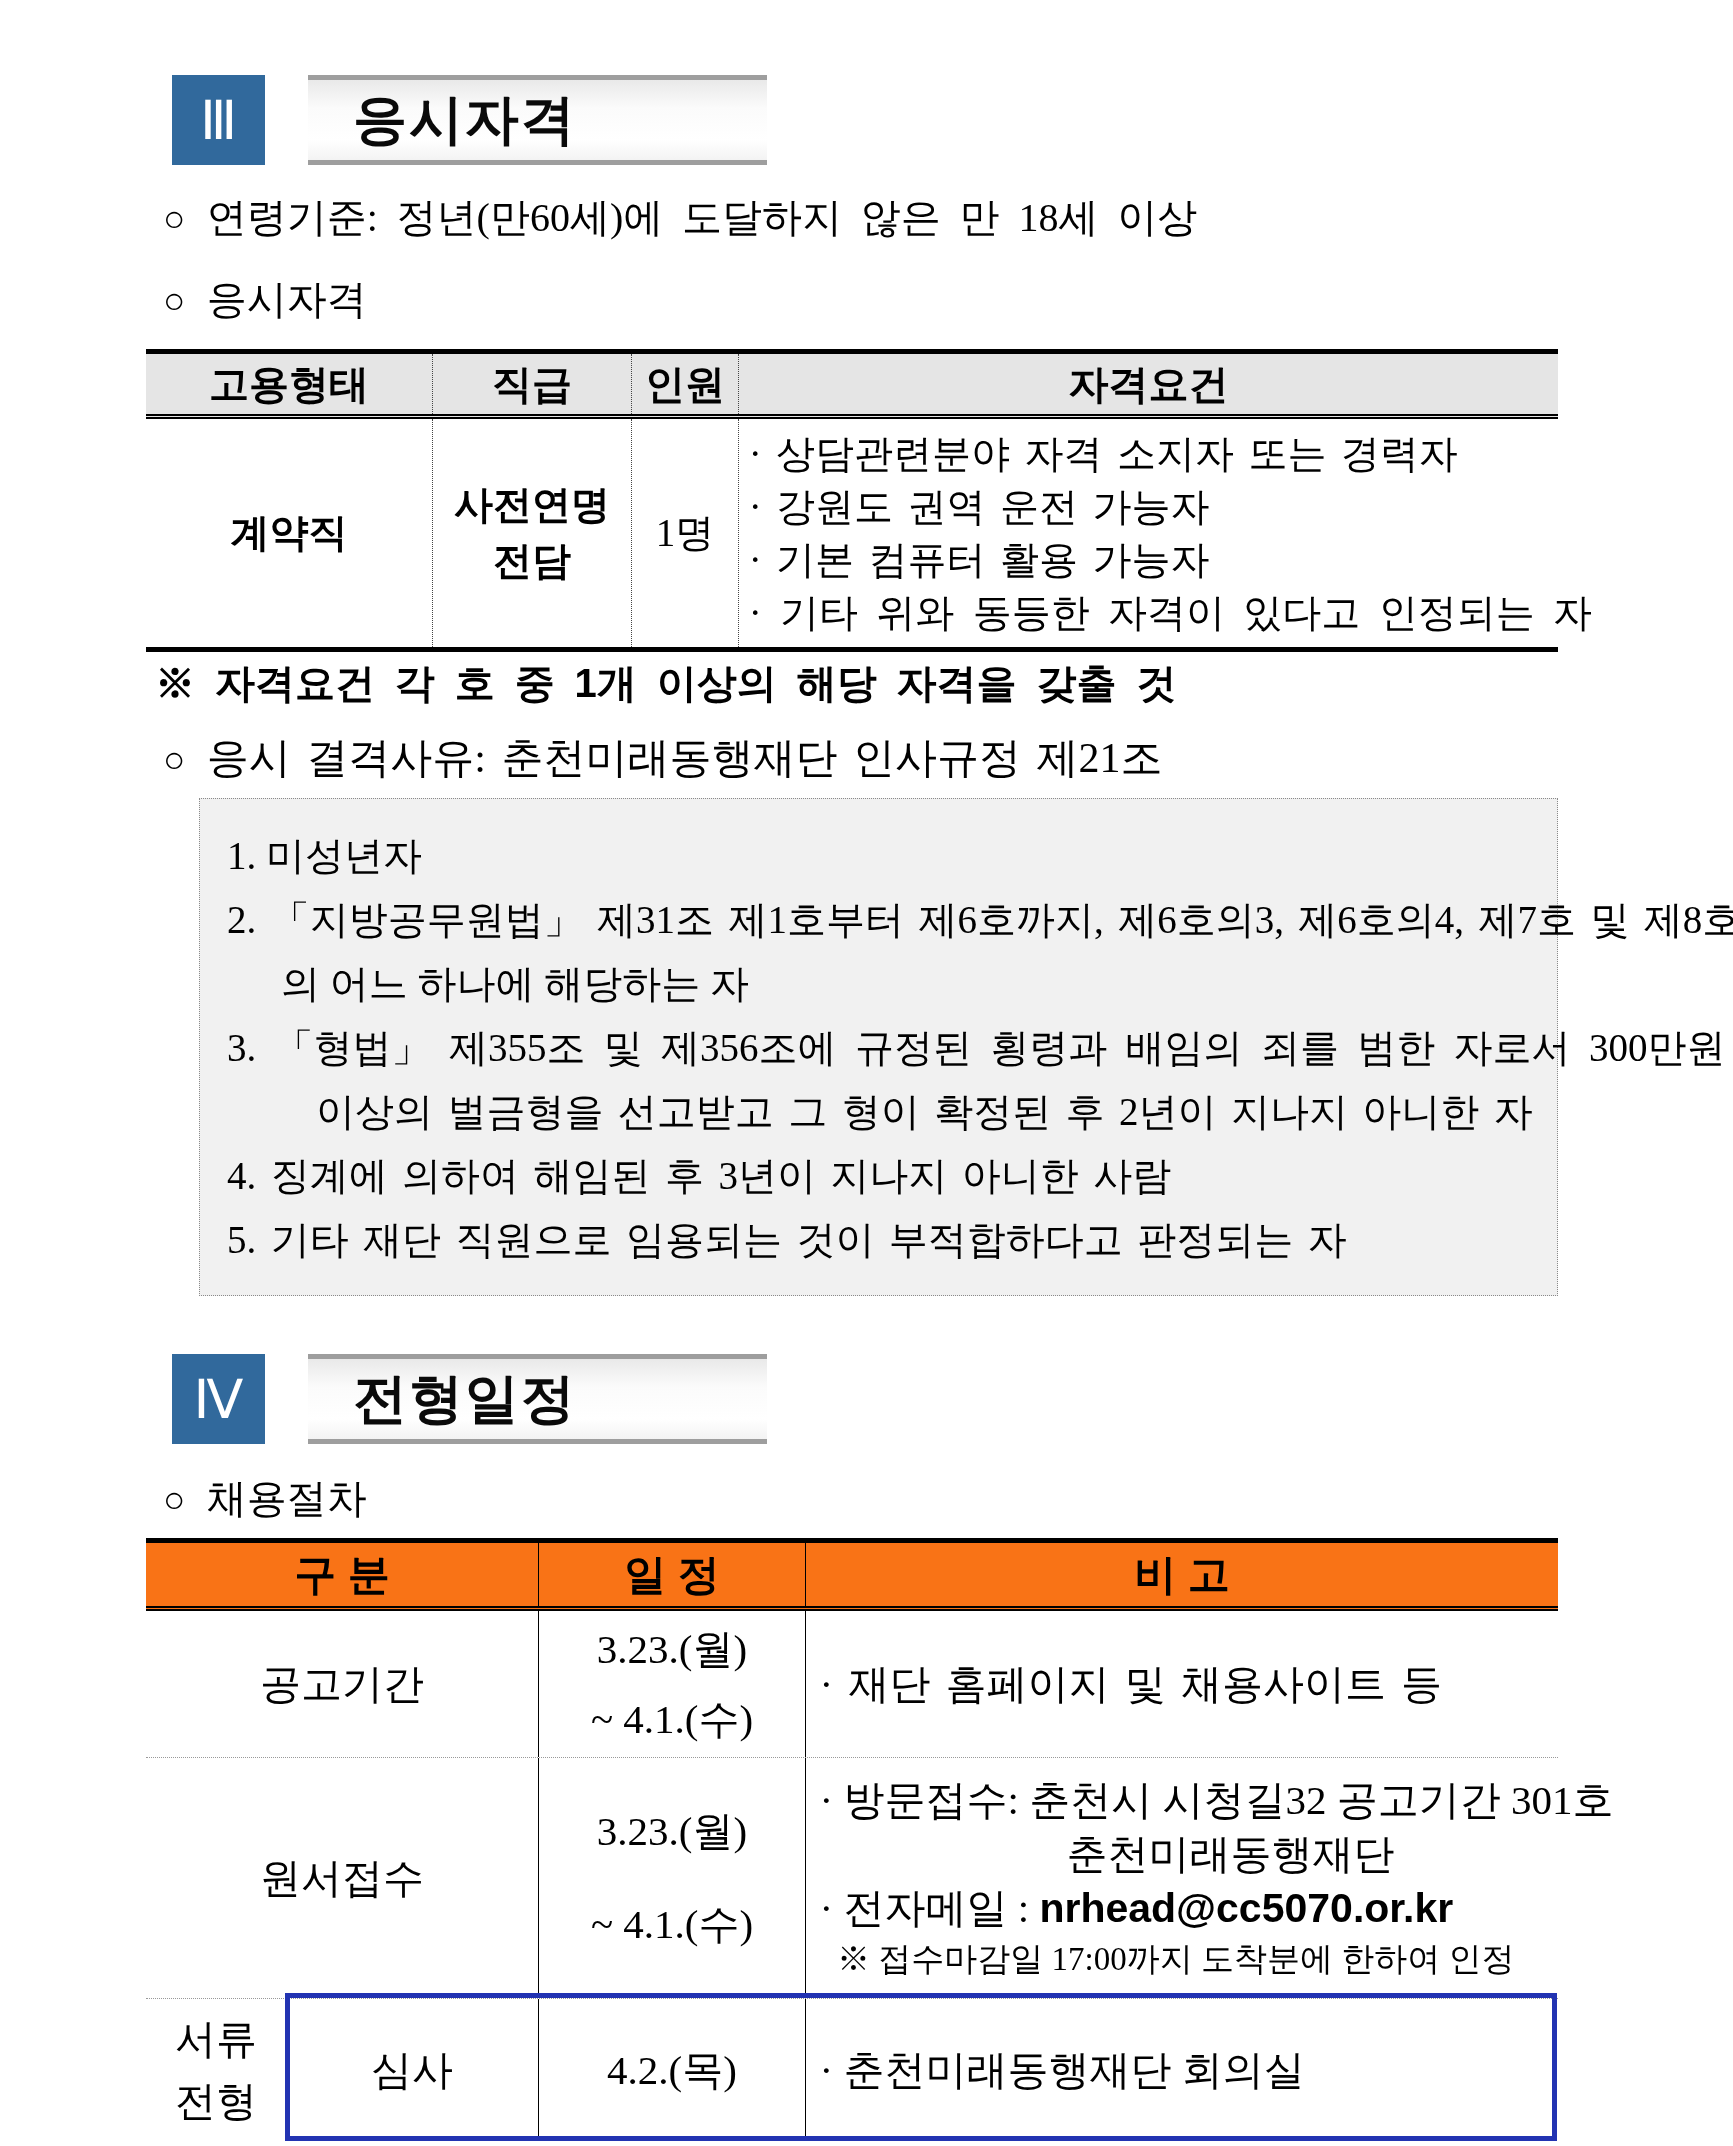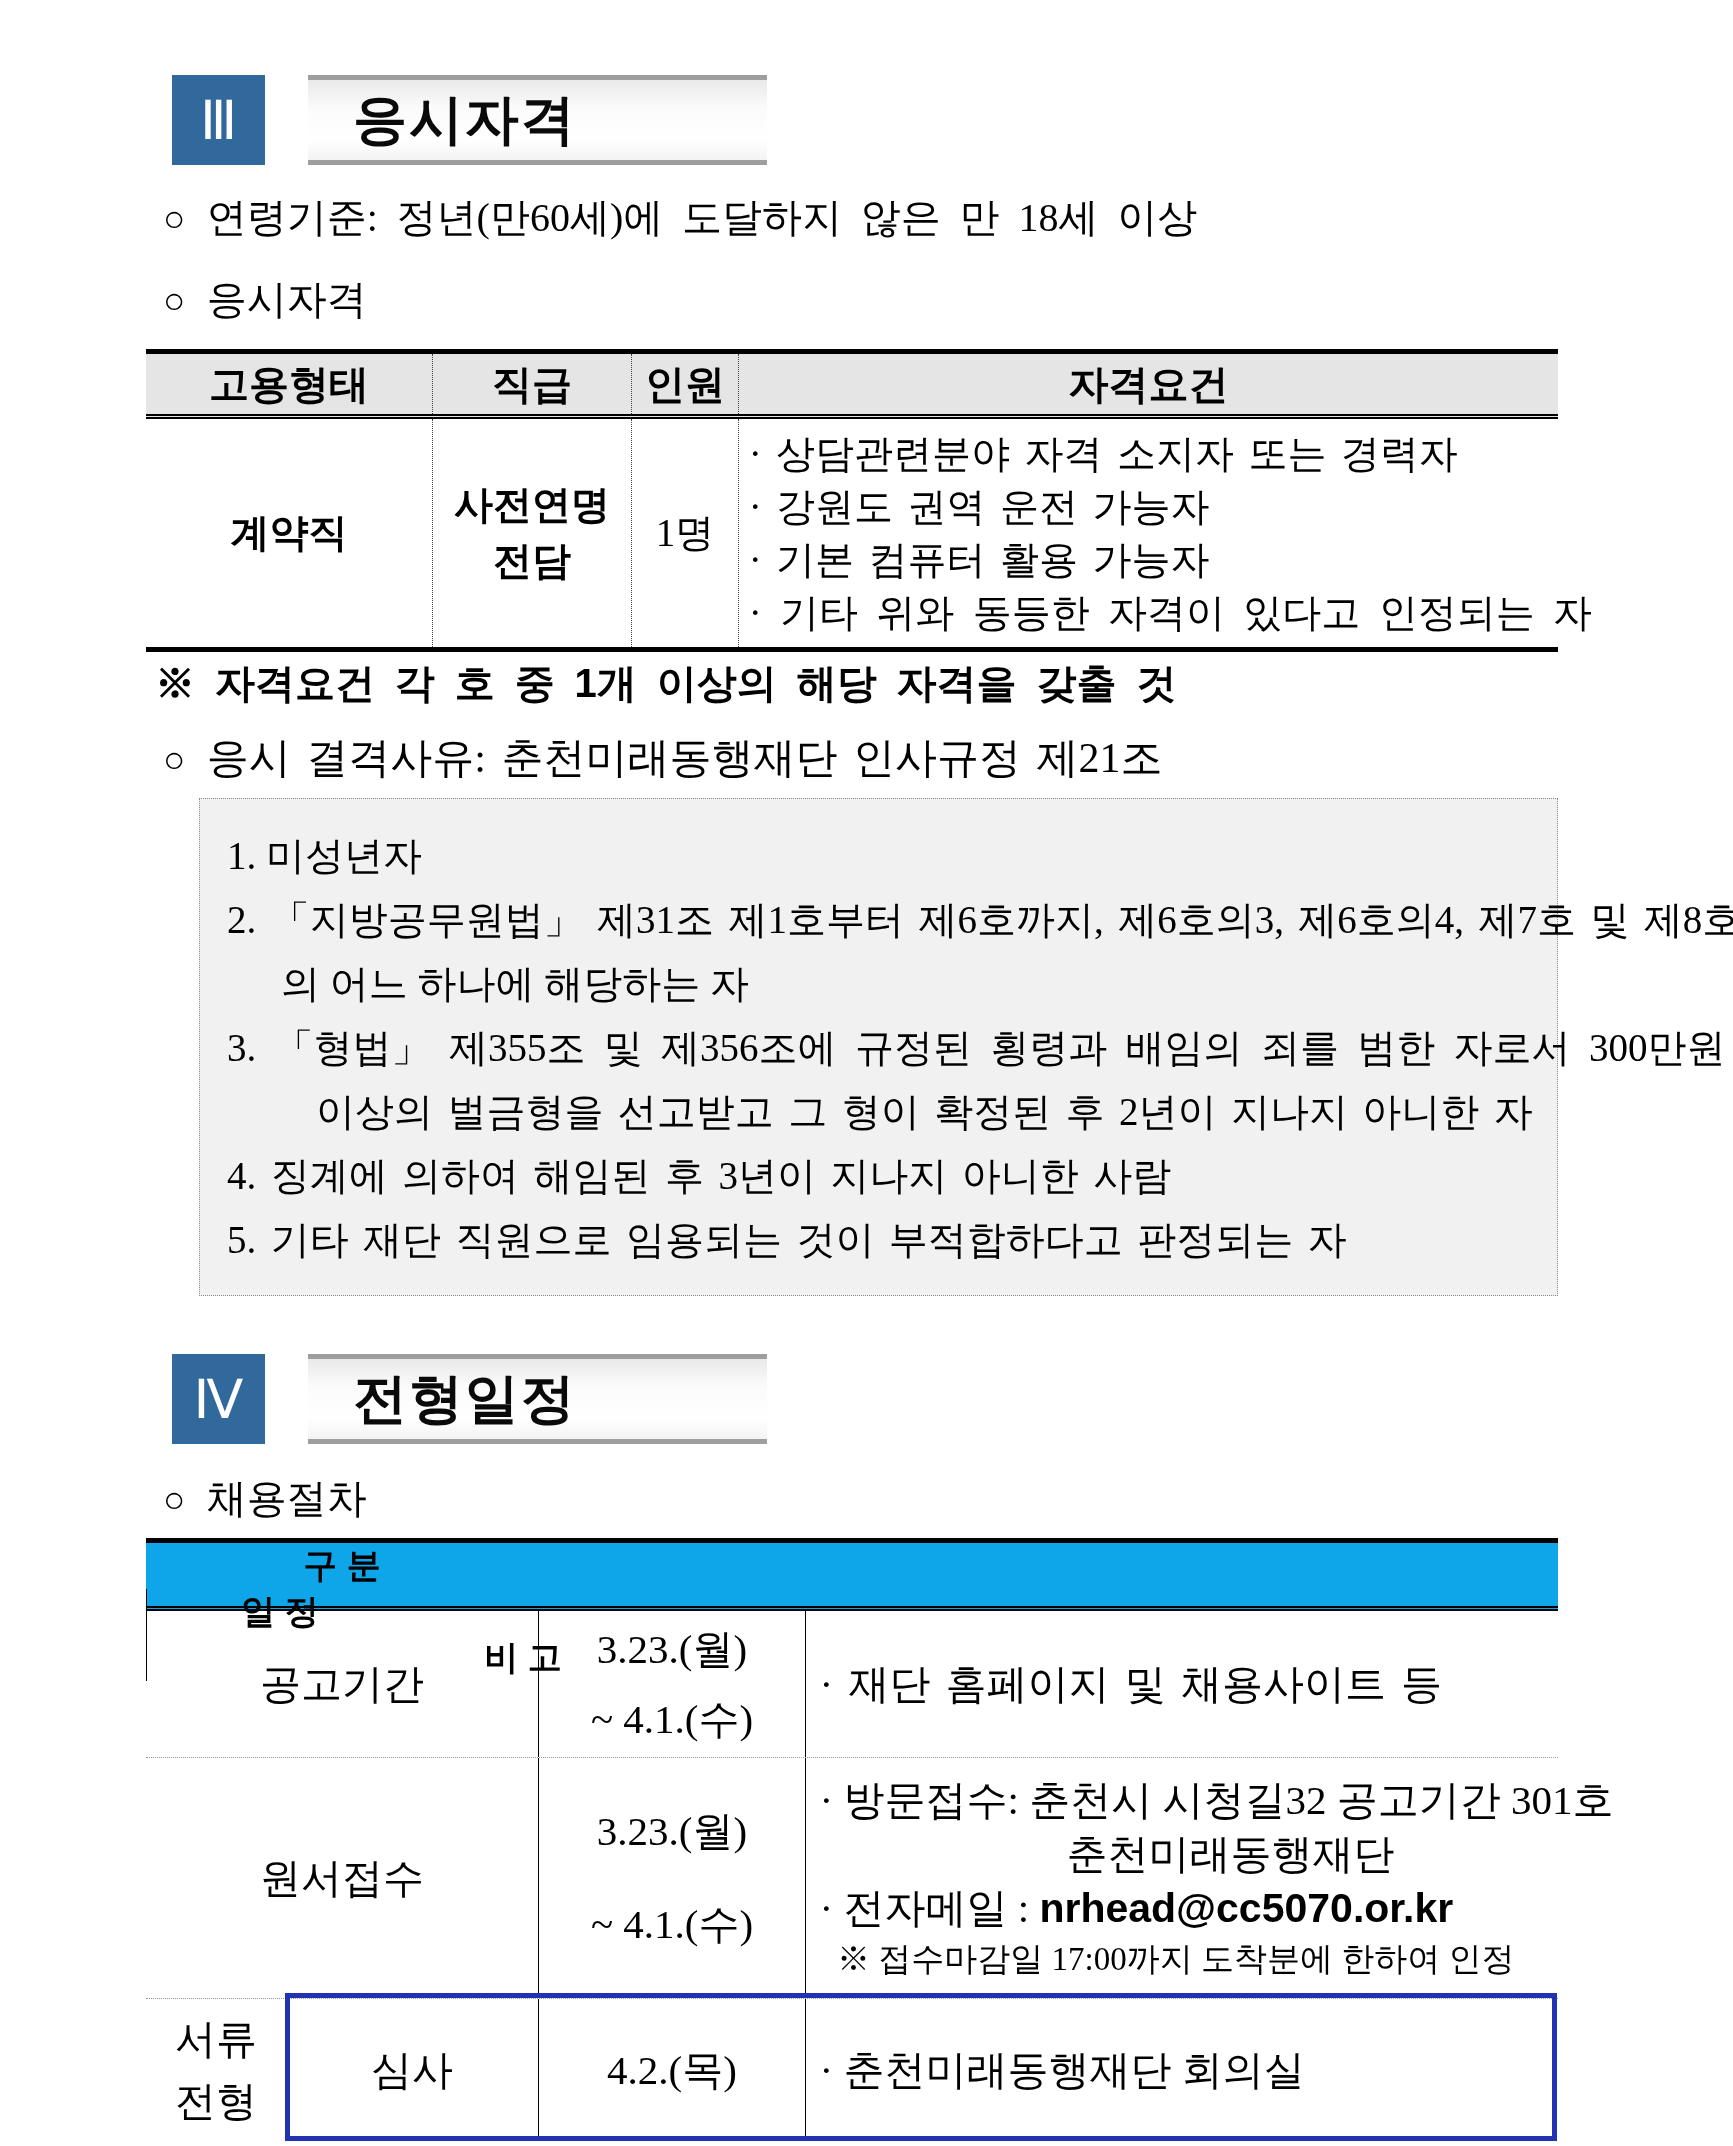--- a/index.html
+++ b/index.html
@@ -57,22 +57,22 @@
   }
   .dqbox .dql{font-size:39px; line-height:64px; white-space:nowrap;}
   .dqbox .ind1{padding-left:54px;}
   .dqbox .ind2{padding-left:89px;}
   
   .t2{
     position:absolute; left:146px; top:1538px; width:1412px; box-sizing:border-box;
     border-top:5.8px solid #000;
   }
   .t2 .hrow{
-    display:flex; height:63px; background:#0ea5e9; border-bottom:5.8px double #000;
-    font-family:"Liberation Sans", sans-serif; font-weight:bold; font-size:34px;flex-direction:column;
+    display:flex; height:63px; background:#f97316; border-bottom:5.8px double #000;
+    font-family:"Liberation Sans", sans-serif; font-weight:bold; font-size:42px;
   }
   .t2 .hcell{display:flex; align-items:center; justify-content:center; box-sizing:border-box;}
   .k1{width:392px;} .k2{width:267px;} .k3{width:753px;}
   .t2 .k2,.t2 .k3{border-left:1px solid #000;}
   .t2 .row{display:flex; box-sizing:border-box;}
   .t2 .row + .row{border-top:1px dotted #999;}
   .t2 .cell{display:flex; flex-direction:column; align-items:center; justify-content:center; box-sizing:border-box;}
   .t2 .cat{font-size:41px;}
   .t2 .sch{font-size:41px; text-align:center;}
   .row-a{height:146px;} .row-a .sch div{line-height:70px;}

